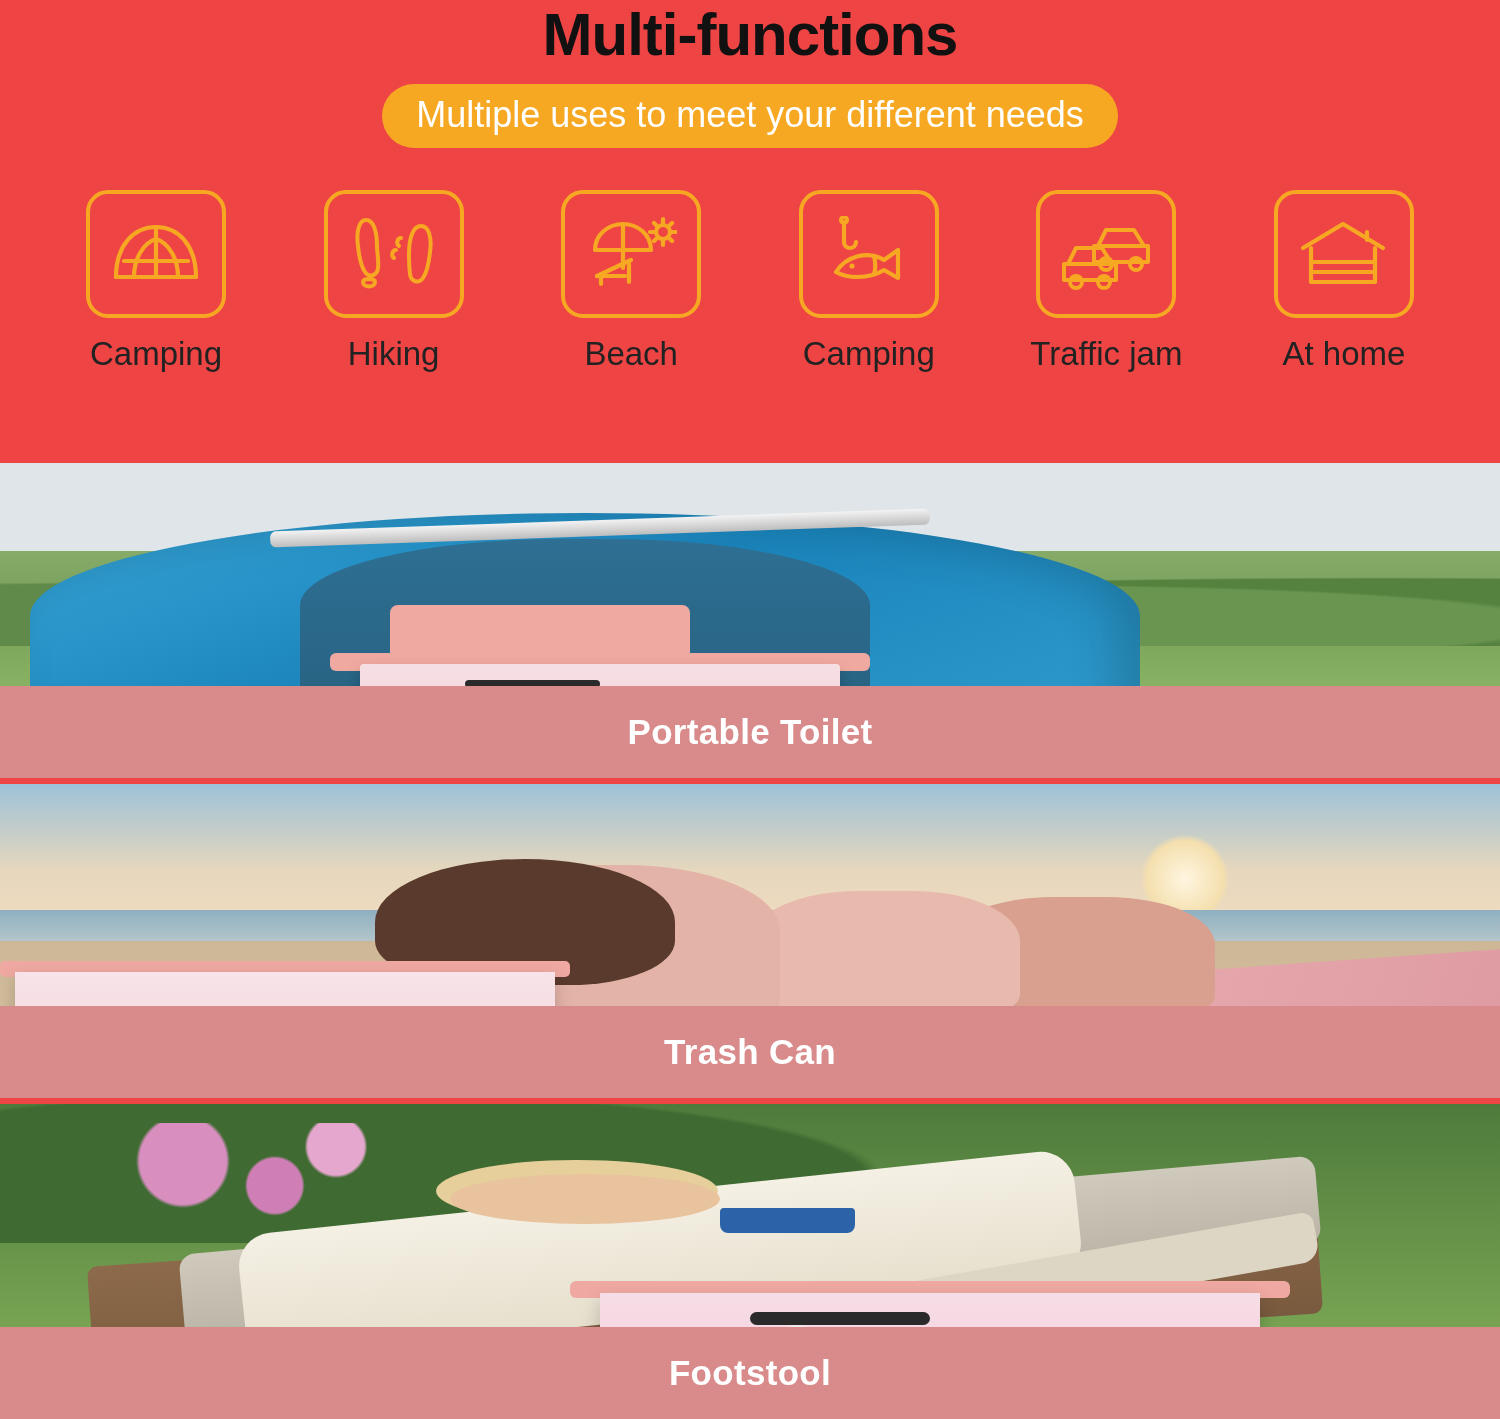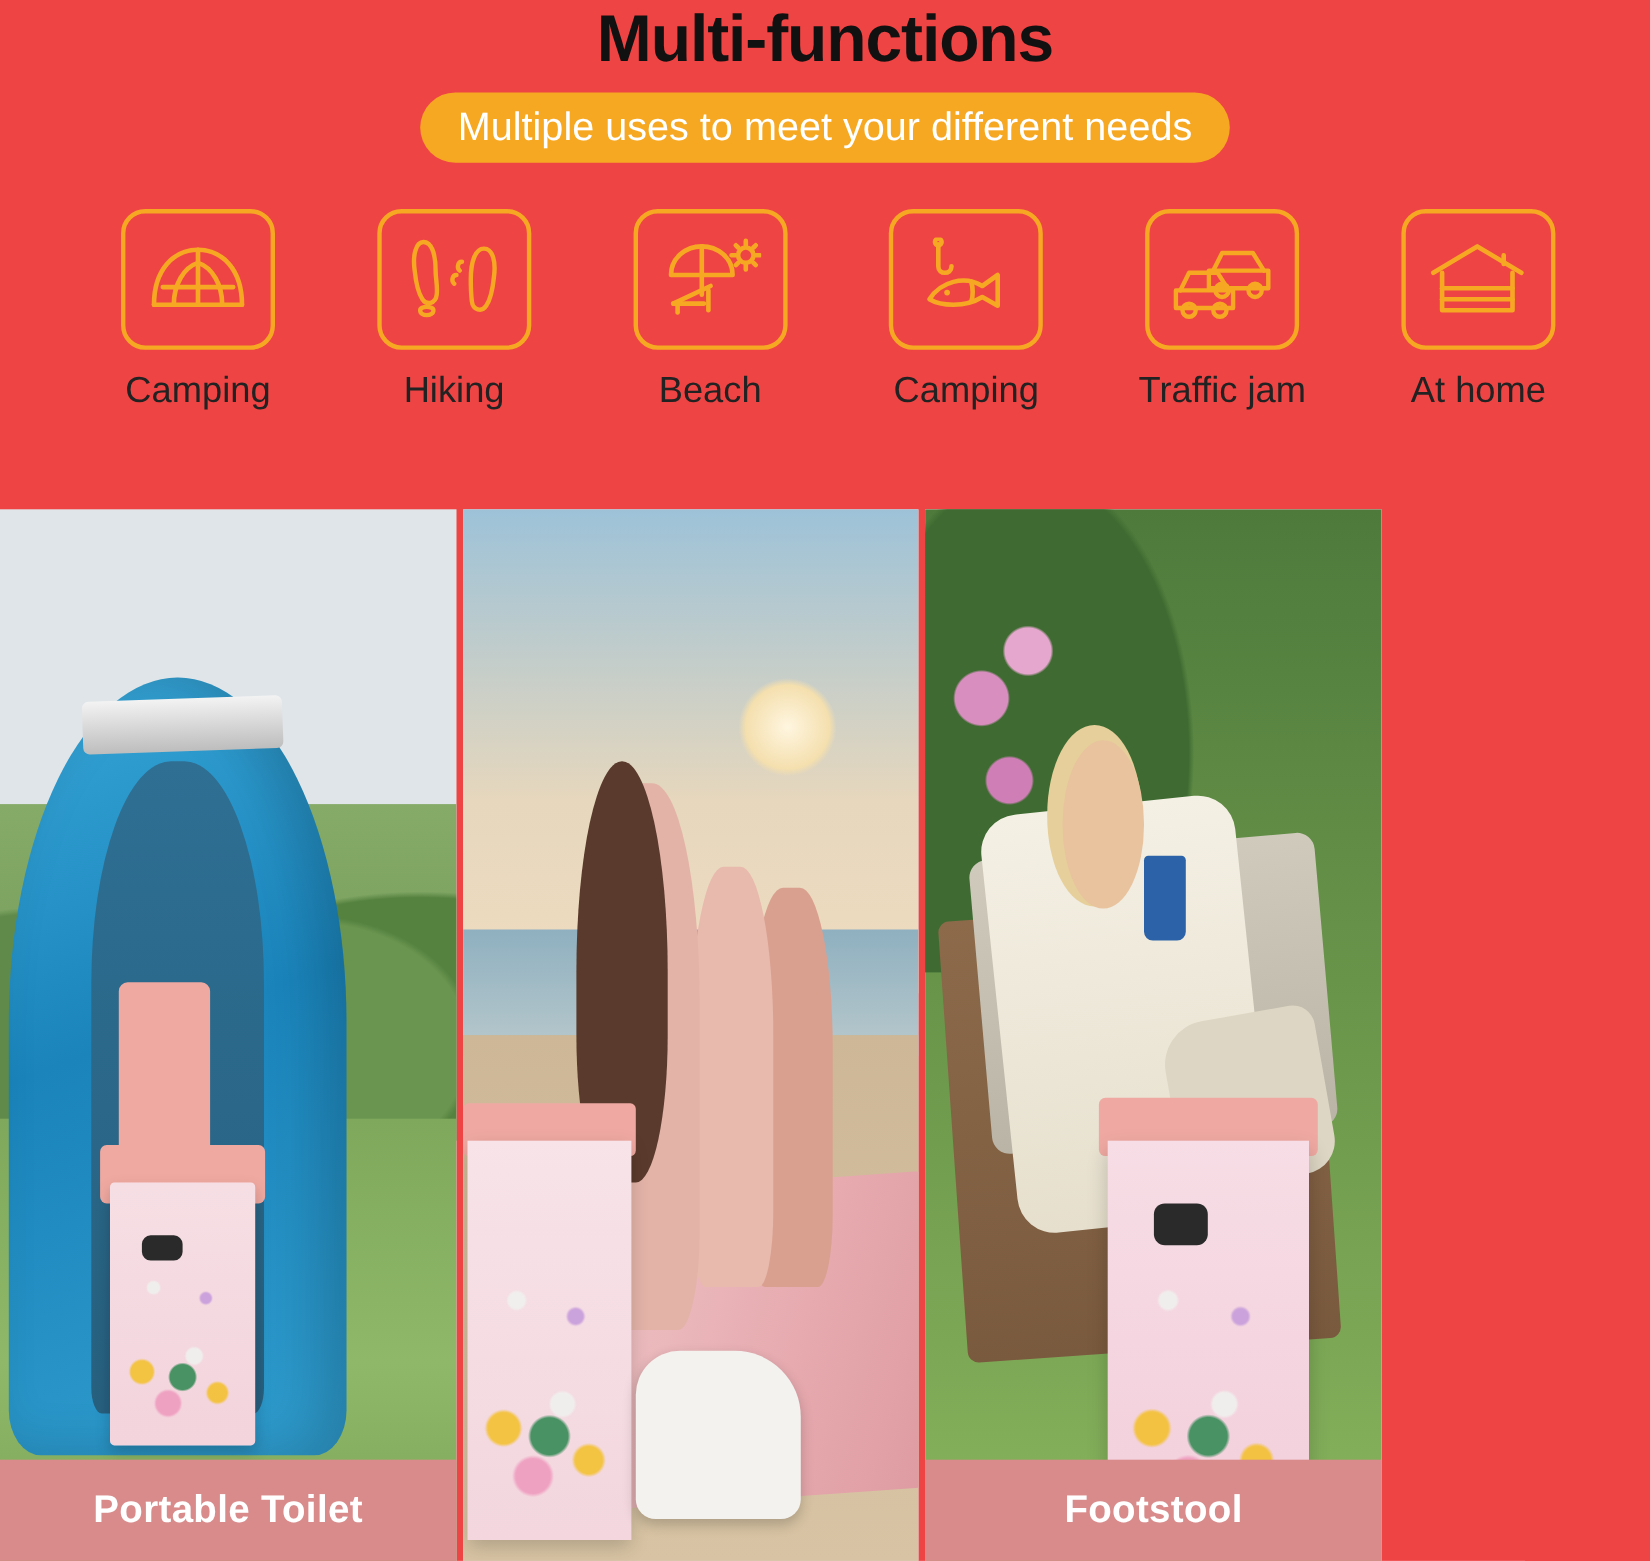--- a/index.html
+++ b/index.html
@@ -33,21 +33,20 @@
     padding: 13px 34px 15px 34px;
     line-height: 1;
     white-space: nowrap;
   }
 
   
   .icon-row {
     display: flex;
     justify-content: space-between;
     padding: 42px 56px 0 56px;
-    margin-left: 24px;
   }
   .icon-item {
     display: flex;
     flex-direction: column;
     align-items: center;
     width: 200px;
   }
   .icon-box {
     width: 140px; height: 128px;
     border: 4px solid #f6a823;
@@ -59,23 +58,24 @@
     margin-top: 17px;
     font-size: 33px;
     color: #222222;
     white-space: nowrap;
   }
 
   
   .strip {
     position: absolute;
     left: 0; top: 463px;
-    width: 1256px; height: 956px;
+    width: 1500px; height: 956px;
     display: flex;
     gap: 6px;
+    flex-direction: column;
   }
   .card {
     position: relative;
     flex: 1 1 0;
     overflow: hidden;
     background:#dfe5e8;
   }
   .photo { position:absolute; inset:0; overflow:hidden; }
   .caption {
     position: absolute;
@@ -319,20 +319,21 @@
         <div class="s2-person s2-p3"></div>
         <div class="s2-person s2-p2"></div>
         <div class="s2-person s2-p1"></div>
         <div class="s2-hair"></div>
         <div class="s2-lid"></div>
         <div class="s2-box">
             <div class="floral"></div>
           </div>
         <div class="s2-shoe"></div>
       </div>
+      <div class="caption">Trash Can</div>
     </div>
 
     <div class="card">
       <div class="photo">
         <div class="s3-bg"></div>
         <div class="s3-bush"></div>
         <div class="s3-flowers"></div>
         <div class="s3-chair"></div>
         <div class="s3-cushion"></div>
         <div class="s3-person"></div>

